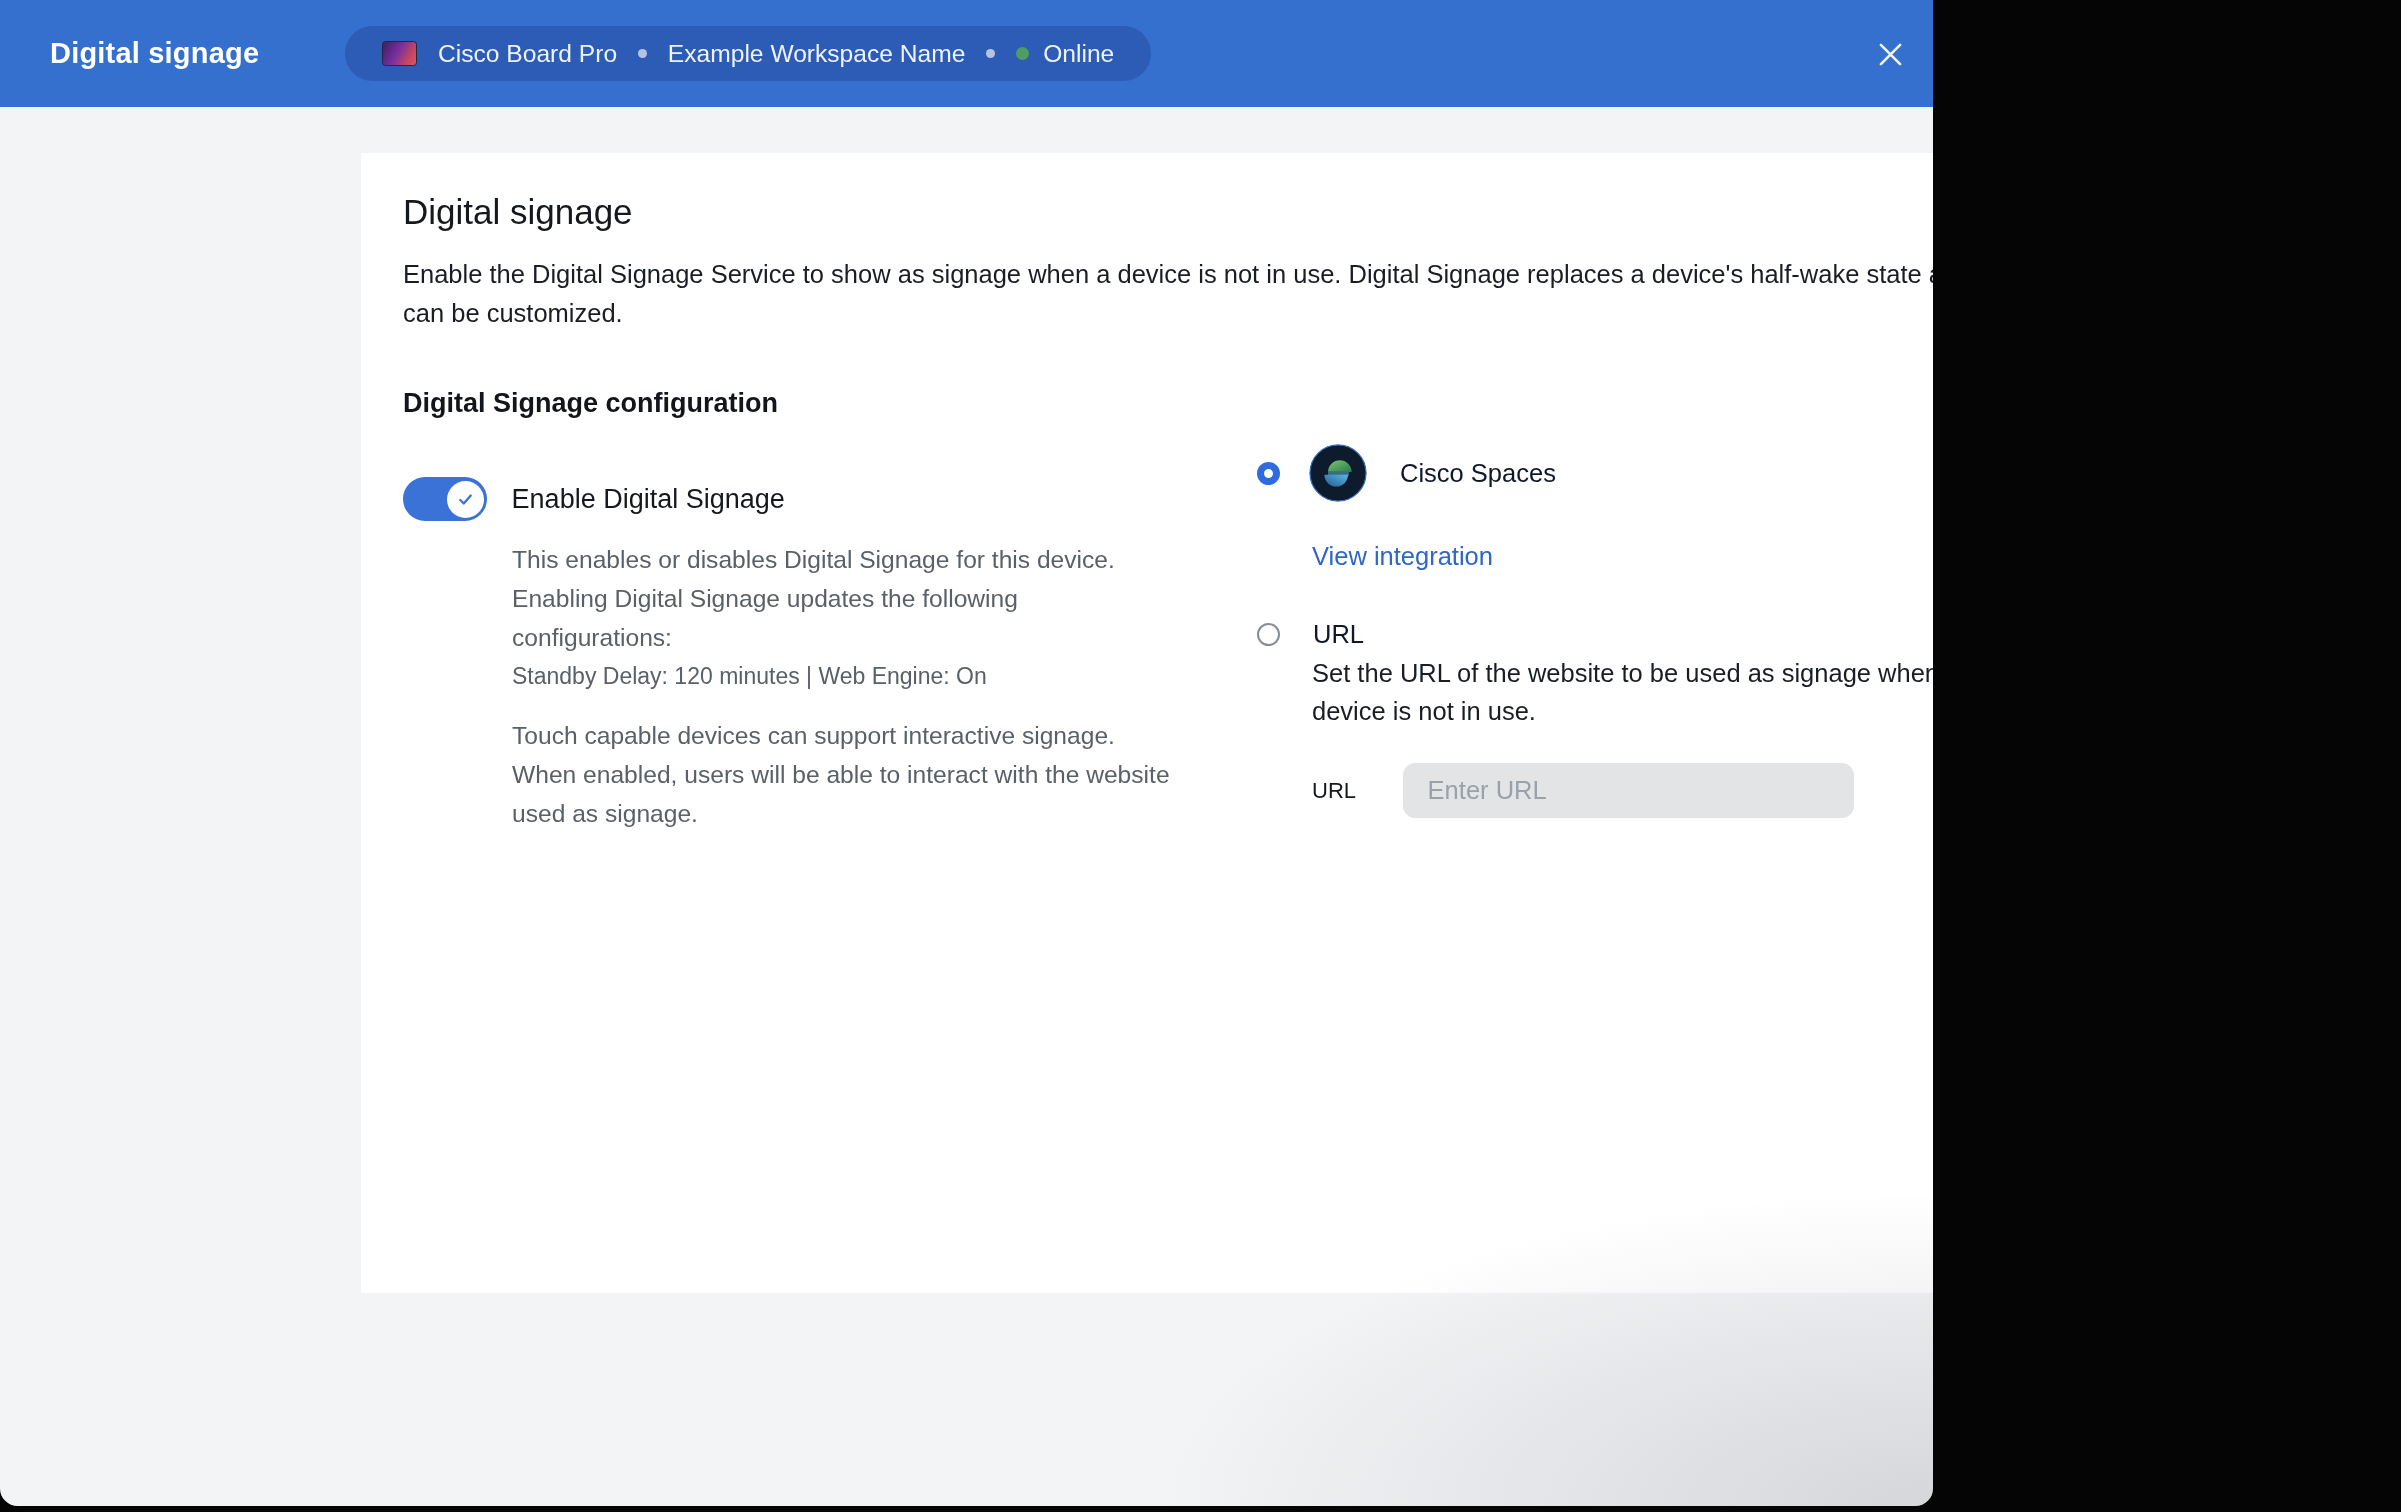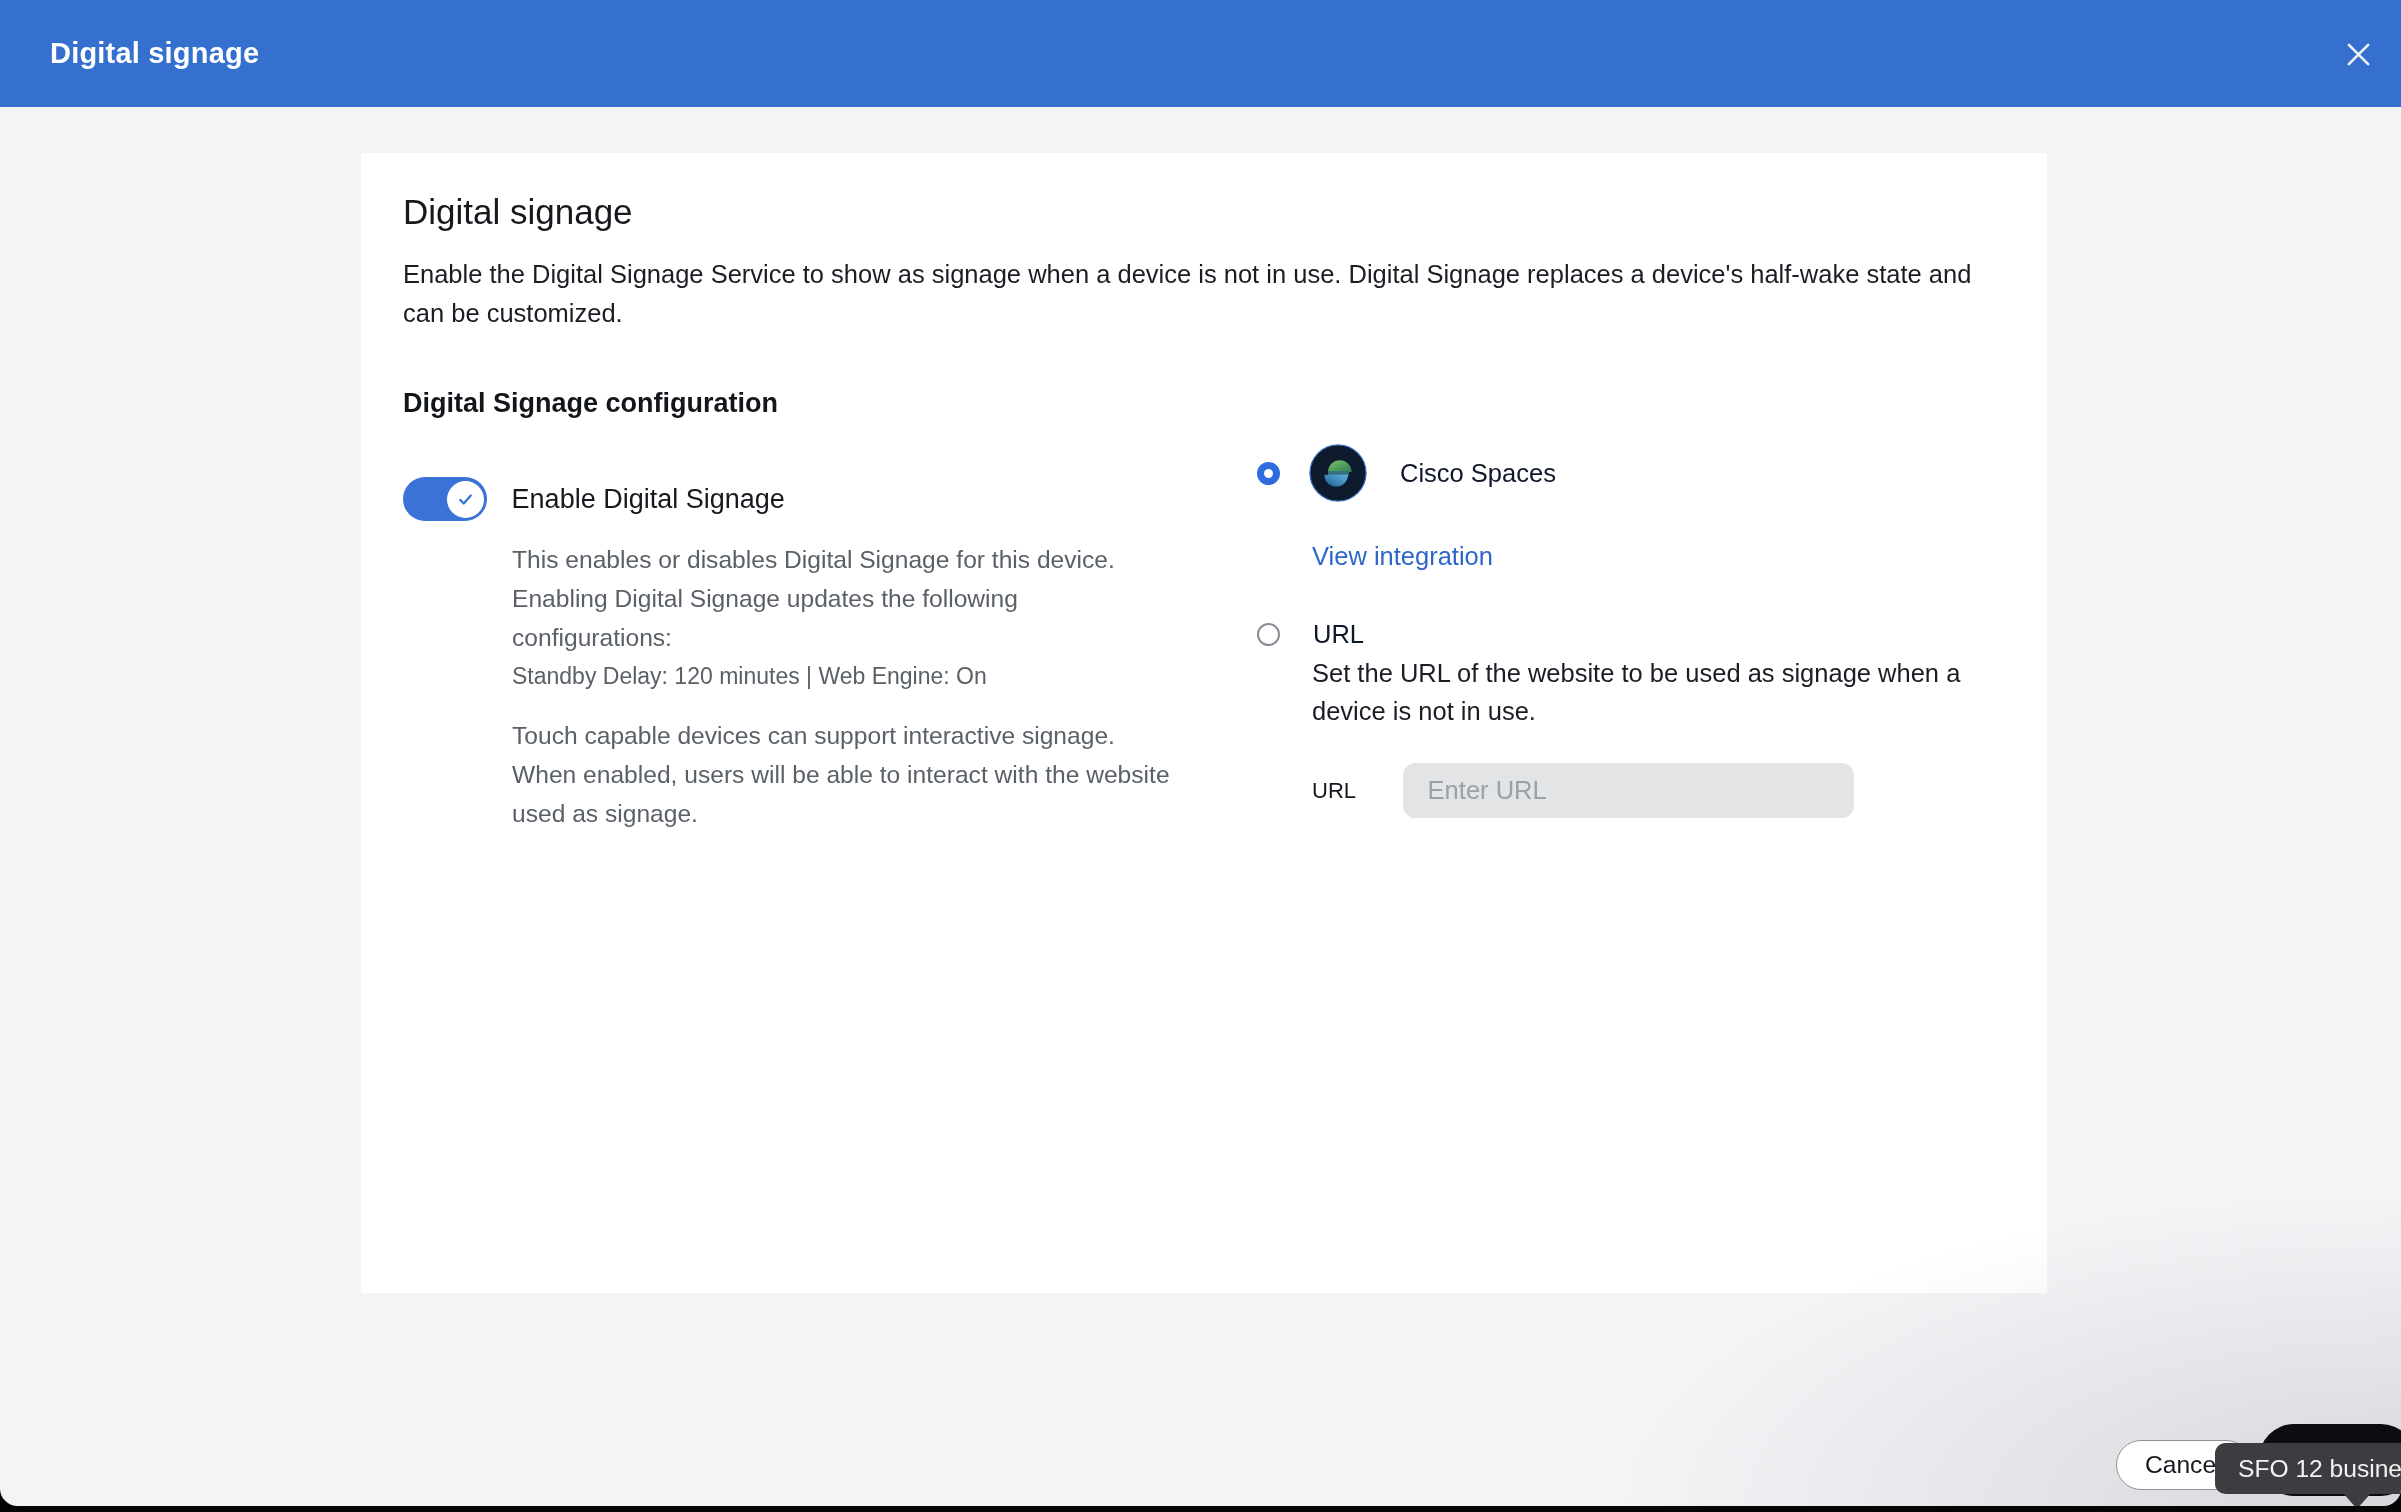--- a/index.html
+++ b/index.html
@@ -1,18 +1,18 @@
 <!DOCTYPE html>
 <html style="font-size:14px"><head>
 <meta charset="utf-8">
 <style>
   html,body{margin:0;padding:0;background:#000;}
   *{box-sizing:border-box;font-family:"Liberation Sans", sans-serif;}
   .screen{position:relative;width:2401px;height:1513px;background:#050505;overflow:hidden;}
-  .surface{position:absolute;left:0;top:0;width:2401px;height:1506px;background:#f3f4f6;
+  .surface{position:absolute;left:0;top:0;width:1933px;height:1506px;background:#f3f4f6;
            border-radius:0 0 17.6px 17.6px;overflow:hidden;}
   .surface::after{content:"";position:absolute;right:0;bottom:0;width:792px;height:317px;
            background:radial-gradient(ellipse at 100% 100%, rgba(110,110,118,0.22), rgba(110,110,118,0) 70%);
            pointer-events:none;}
 
   
   .topbar{position:absolute;left:0;top:0;width:100%;height:107px;background:#3570ce;
           display:flex;align-items:center;}
   .topbar-title{position:absolute;left:50px;top:0;height:107px;display:flex;align-items:center;
           color:#ffffff;font-size:29px;font-weight:700;letter-spacing:0.2px;}
@@ -72,20 +72,29 @@
 </style>
 </head>
 <body>
 
 <div class="screen">
   <div class="surface">
 
     <div class="topbar">
       <div class="topbar-title">Digital signage</div>
 
+      <div class="device-pill">
+        <span class="device-icon"></span>
+        <span>Cisco Board Pro</span>
+        <span class="sep-dot"></span>
+        <span>Example Workspace Name</span>
+        <span class="sep-dot"></span>
+        <span class="status-dot"></span>
+        <span>Online</span>
+      </div>
 
       <div class="close-btn">
         <svg width="35" height="35" viewBox="0 0 40 40">
           <path d="M9 9 L31 31 M31 9 L9 31" stroke="#f0f3f8" stroke-width="3" stroke-linecap="round" fill="none"></path>
         </svg>
       </div>
     </div>
 
     <div class="panel">
       <div class="panel-title">Digital signage</div>

